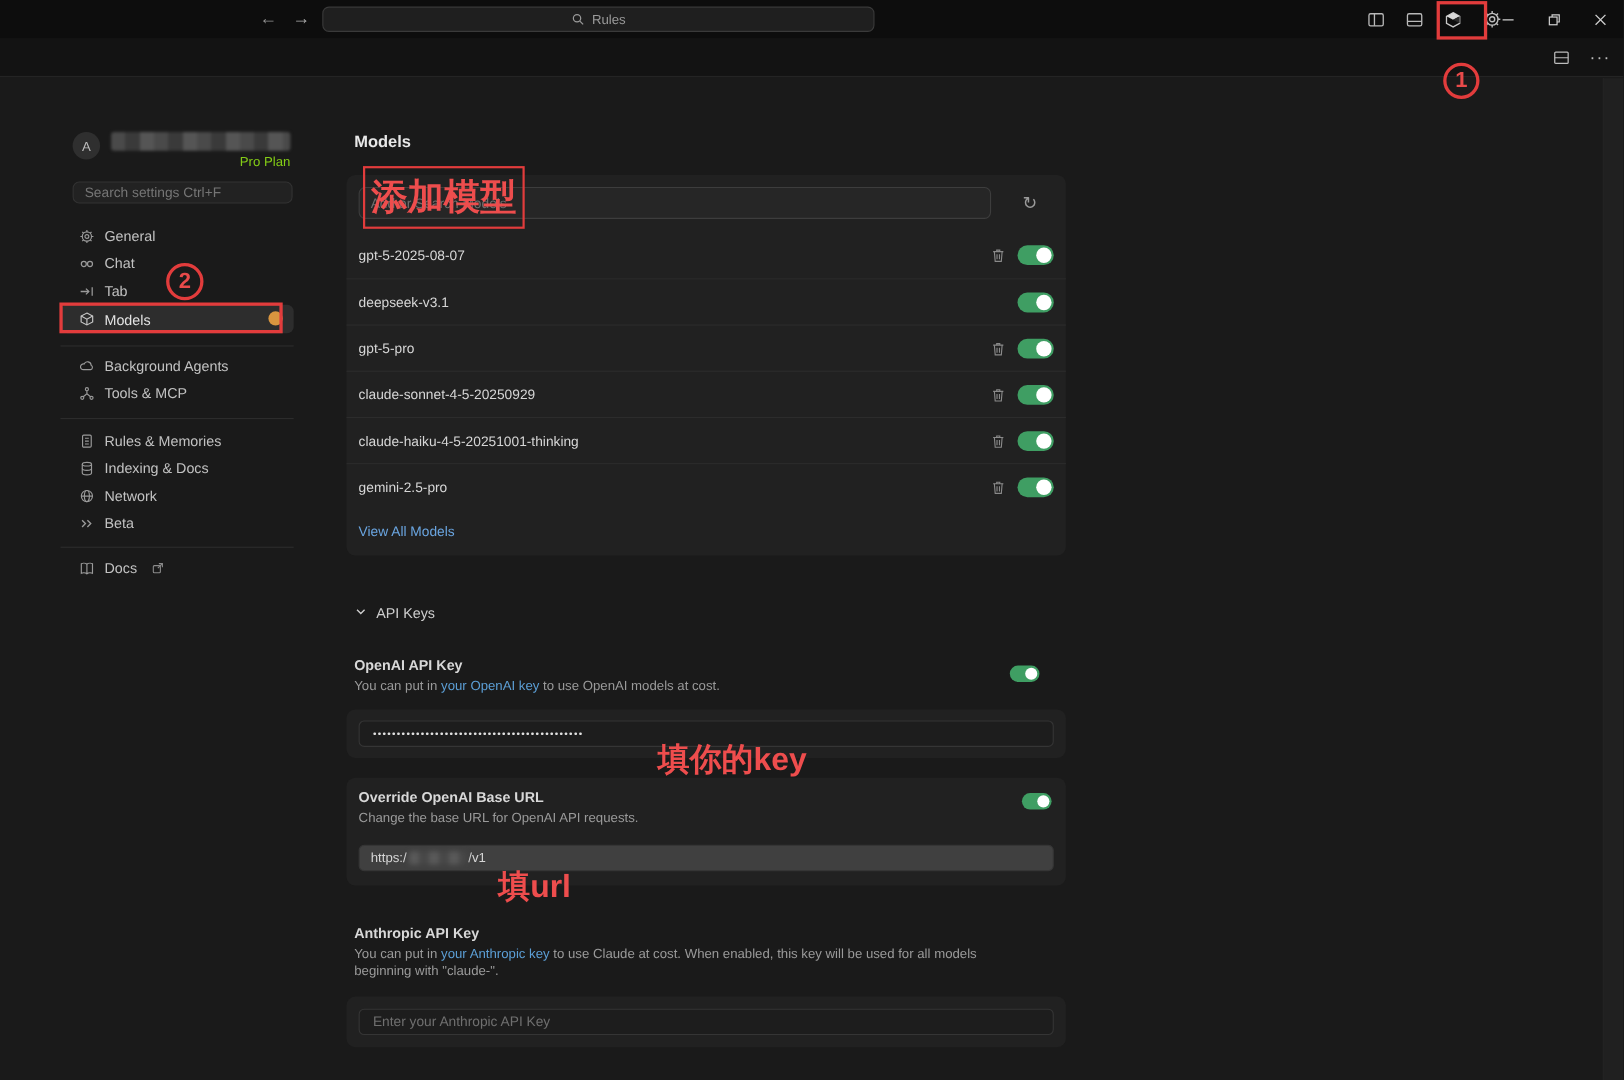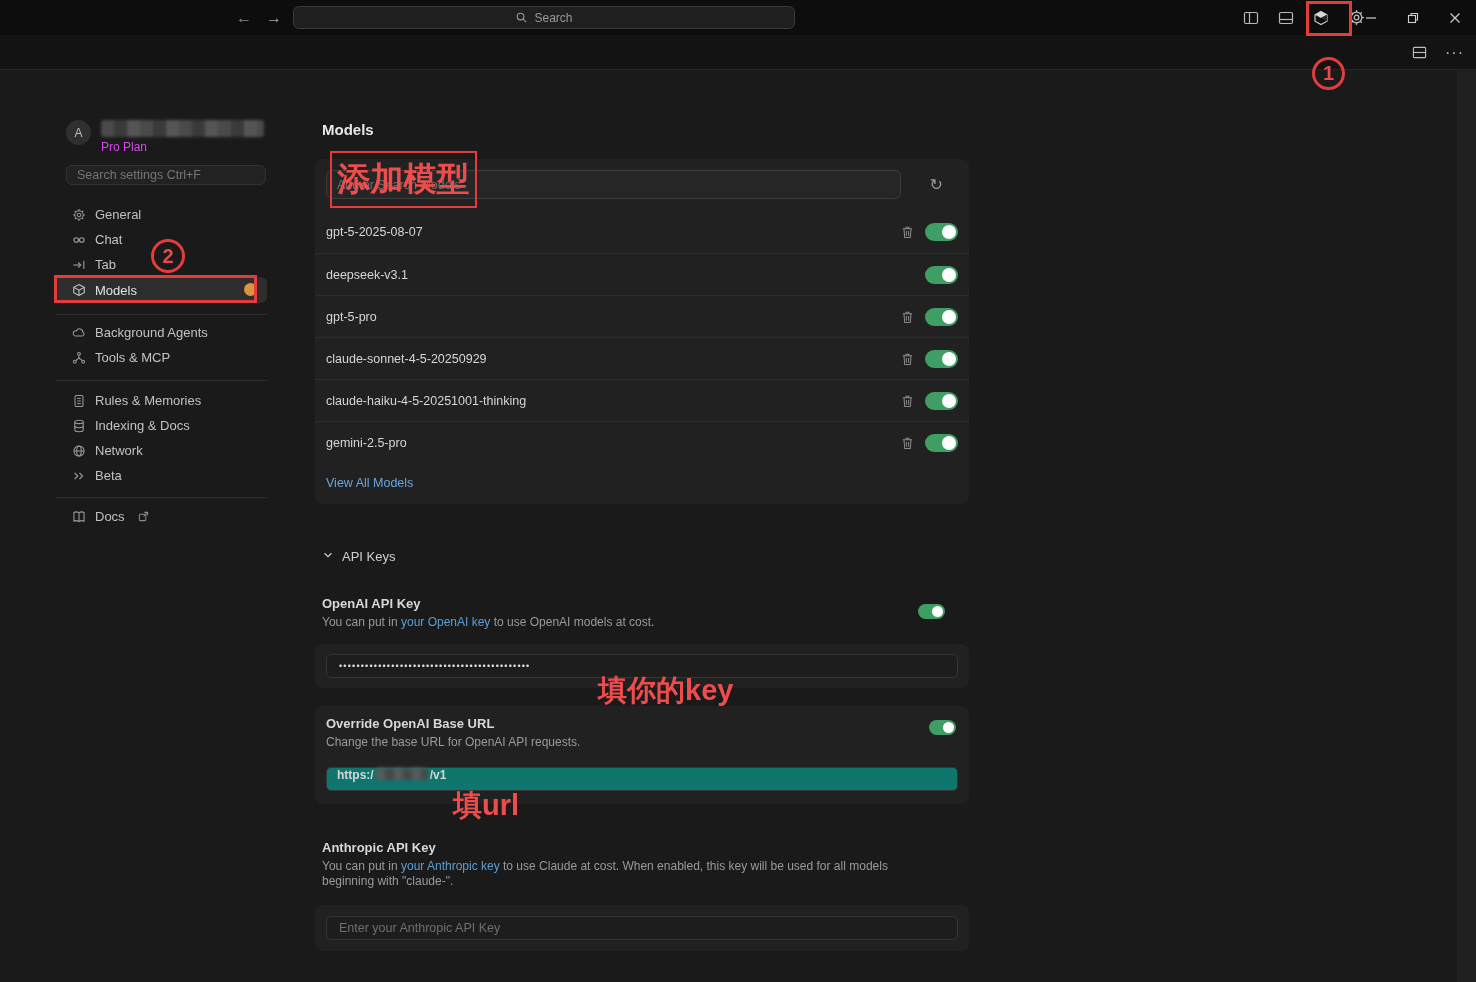--- a/index.html
+++ b/index.html
@@ -21,21 +21,21 @@
   .ellipsis { font-size:16px; letter-spacing:1px; color:#bdbdbd; }
 
   .scrollstrip { position:absolute; right:0; top:71px; width:19px; height:911px; background:#202020; border-left:1px solid #242424; }
 
   
   .sidebar { position:absolute; left:55px; top:70px; width:230px; }
   .account { position:absolute; left:11px; top:50px; display:flex; }
   .avatar { width:25px; height:25px; border-radius:50%; background:#2f2f2f; color:#bdbdbd; font-size:12px; display:flex; align-items:center; justify-content:center; }
   .acct-text { margin-left:10px; }
   .censor-name { width:163px; height:17px; border-radius:3px; background:repeating-linear-gradient(90deg,#4a4a4a 0 13px,#3a3a3a 13px 26px,#555 26px 39px); filter:blur(1.6px); }
-  .plan { font-size:12px; color:#d946ef; margin-top:3px; }
+  .plan { font-size:12px; color:#84cc16; margin-top:3px;text-align:right; }
   .side-search { position:absolute; left:11px; top:95px; width:200px; height:20px; background:#222; border:1px solid #323232; border-radius:6px; color:#757575; font-size:12.5px; display:flex; align-items:center; padding-left:10px; }
   .navlist { position:absolute; left:0; top:132px; width:212px; }
   .nav-item { height:25px; display:flex; align-items:center; gap:9px; padding-left:17px; color:#c2c2c2; font-size:13px; border-radius:6px; position:relative; }
   .nav-item .nico { width:14px; height:14px; display:flex; align-items:center; justify-content:center; color:#9a9a9a; }
   .nav-item.active { height:26px; background:#2d2d2d; color:#e3e3e3; }
   .dot-badge { position:absolute; right:10px; top:6px; width:13px; height:13px; border-radius:50%; background:#d9953f; }
   .nav-div { height:1px; background:#2c2c2c; margin:11px 0 5px 0; }
   .nav-div.d2 { margin:10px 0 7px 0; }
   .nav-div.d3 { margin:9px 0 6px 0; }
   .ext-ico { margin-left:4px; color:#8a8a8a; }
@@ -64,21 +64,21 @@
   .sec { position:relative; margin-top:32px; padding:0 7px; }
   .sec-label { font-size:13px; color:#d8d8d8; font-weight:bold; }
   .sec-desc { font-size:12px; color:#9a9a9a; margin-top:4px; line-height:15px; }
   .sec-desc .lnk { color:#5c9fd6; }
   .sec-toggle { position:absolute; right:24px; top:8px; }
   .card2 { margin-top:14px; height:44px; display:flex; align-items:center; padding:0 11px; }
   .key-input { width:632px; height:24px; background:#1d1d1d; border:1px solid #353535; border-radius:5px; display:flex; align-items:center; padding-left:12px; color:#dcdcdc; }
   .masked { font-size:9px; letter-spacing:1.2px; color:#e0e0e0; }
   .card3 { margin-top:18px; padding:10px 11px 13px 11px; position:relative; }
   .card3 .sec-toggle { right:13px; top:14px; }
-  .url-input { margin-top:17px; width:632px; height:24px; background:#0f766e; border:1px solid #353535; border-radius:5px; display:flex; align-items:flex-start; padding-left:10px; font-size:12px; color:#d6d6d6; font-weight:bold; }
+  .url-input { margin-top:17px; width:632px; height:24px; background:#404040; border:1px solid #353535; border-radius:5px; display:flex; align-items:center; padding-left:10px; font-size:12px; color:#d6d6d6; font-weight:normal; }
   .blurseg { display:inline-block; width:52px; height:12px; margin:0 2px; border-radius:2px; background:repeating-linear-gradient(90deg,#5a5a5a 0 9px,#474747 9px 18px); filter:blur(2.2px); }
   .anthro-desc { max-width:580px; }
   .card4 { margin-top:16px; height:46px; display:flex; align-items:center; padding:0 11px; }
   .ph { color:#6f6f6f; font-size:12.5px; }
 
   
   .ann { position:absolute; z-index:20; pointer-events:none; }
   .ann-rect { border:3px solid #e23c3c; }
   .ann-circ { border:3px solid #e23c3c; border-radius:50%; color:#e84a4a; display:flex; align-items:center; justify-content:center; font-size:20px; font-weight:bold; }
   .ann-gear { left:1306px; top:1px; width:46px; height:35px; }
@@ -103,21 +103,21 @@
       <span>←</span>
       <span style="color:#a8a8a8;">→</span>
     </div>
     <div class="tb-search">
       <span>
         <svg width="13" height="13" viewBox="0 0 14 14">
             <circle cx="6" cy="6" r="3.6" fill="none" stroke="#9a9a9a" stroke-width="1.2"></circle>
             <line x1="8.8" y1="8.8" x2="12" y2="12" stroke="#9a9a9a" stroke-width="1.2"></line>
           </svg>
       </span>
-      <span>Search</span>
+      <span>Rules</span>
     </div>
     <div class="tb-icons">
       <span class="icon-btn">
         <svg width="16" height="16" viewBox="0 0 16 16">
             <rect x="1.5" y="2.5" width="13" height="11" rx="1.5" fill="none" stroke="#b9b9b9" stroke-width="1.2"></rect>
             <line x1="6.5" y1="2.5" x2="6.5" y2="13.5" stroke="#b9b9b9" stroke-width="1.2"></line>
           </svg>
       </span>
       <span class="icon-btn">
         <svg width="16" height="16" viewBox="0 0 16 16">

